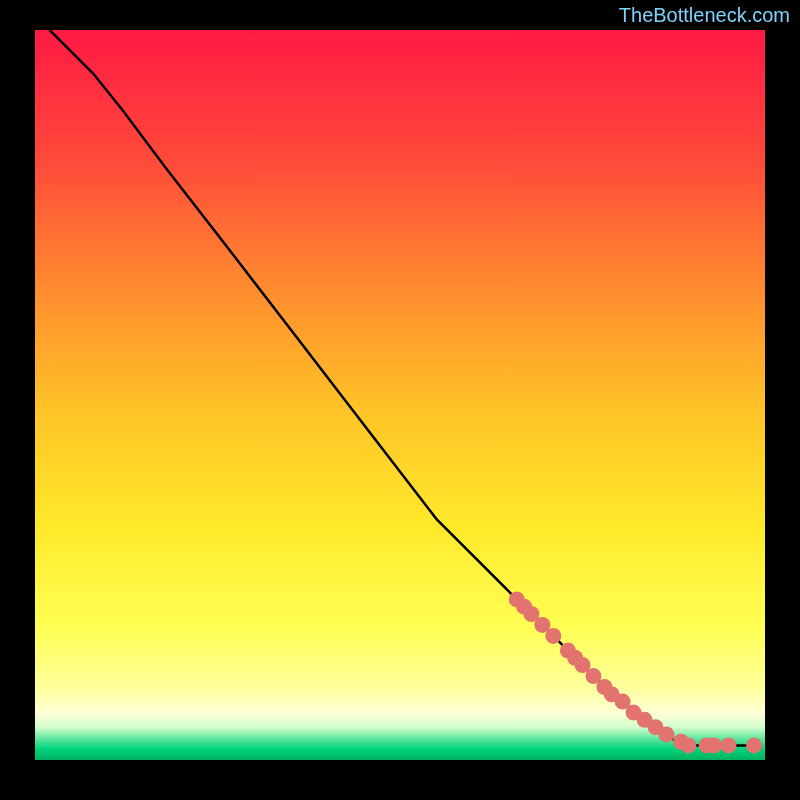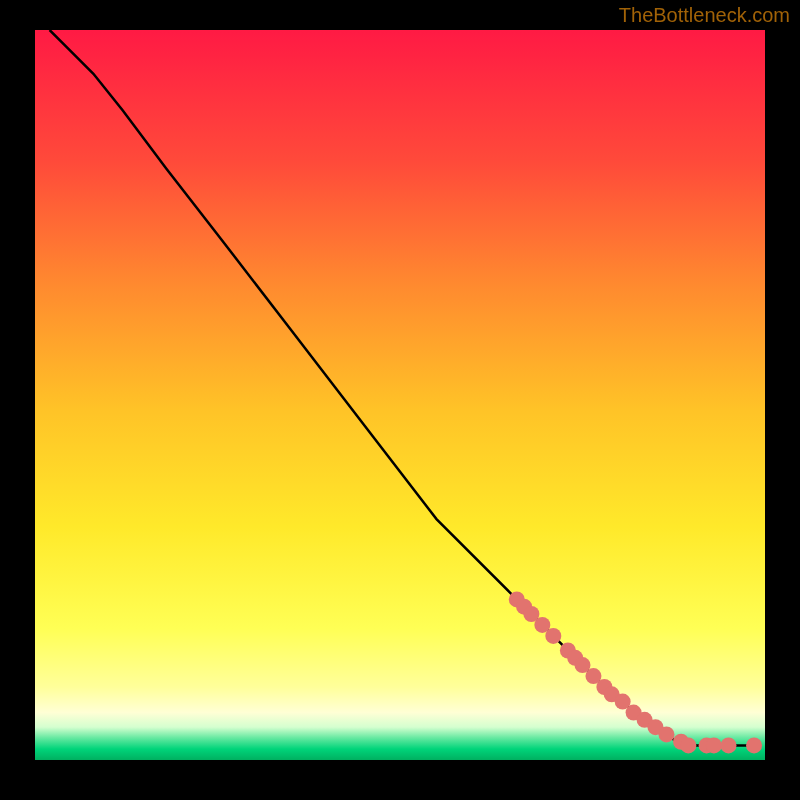--- a/index.html
+++ b/index.html
@@ -15,21 +15,21 @@
   .outer {
     position: absolute;
     width: 800px;
     height: 800px;
     background: #000;
   }
   .watermark {
     position: absolute;
     top: 4px;
     right: 10px;
-    color: #a16207;
+    color: #7dd3fc;
     font-size: 20px;
     z-index: 10;
   }
   .plot {
     position: absolute;
     left: 35px;
     top: 30px;
     width: 730px;
     height: 730px;
   }

